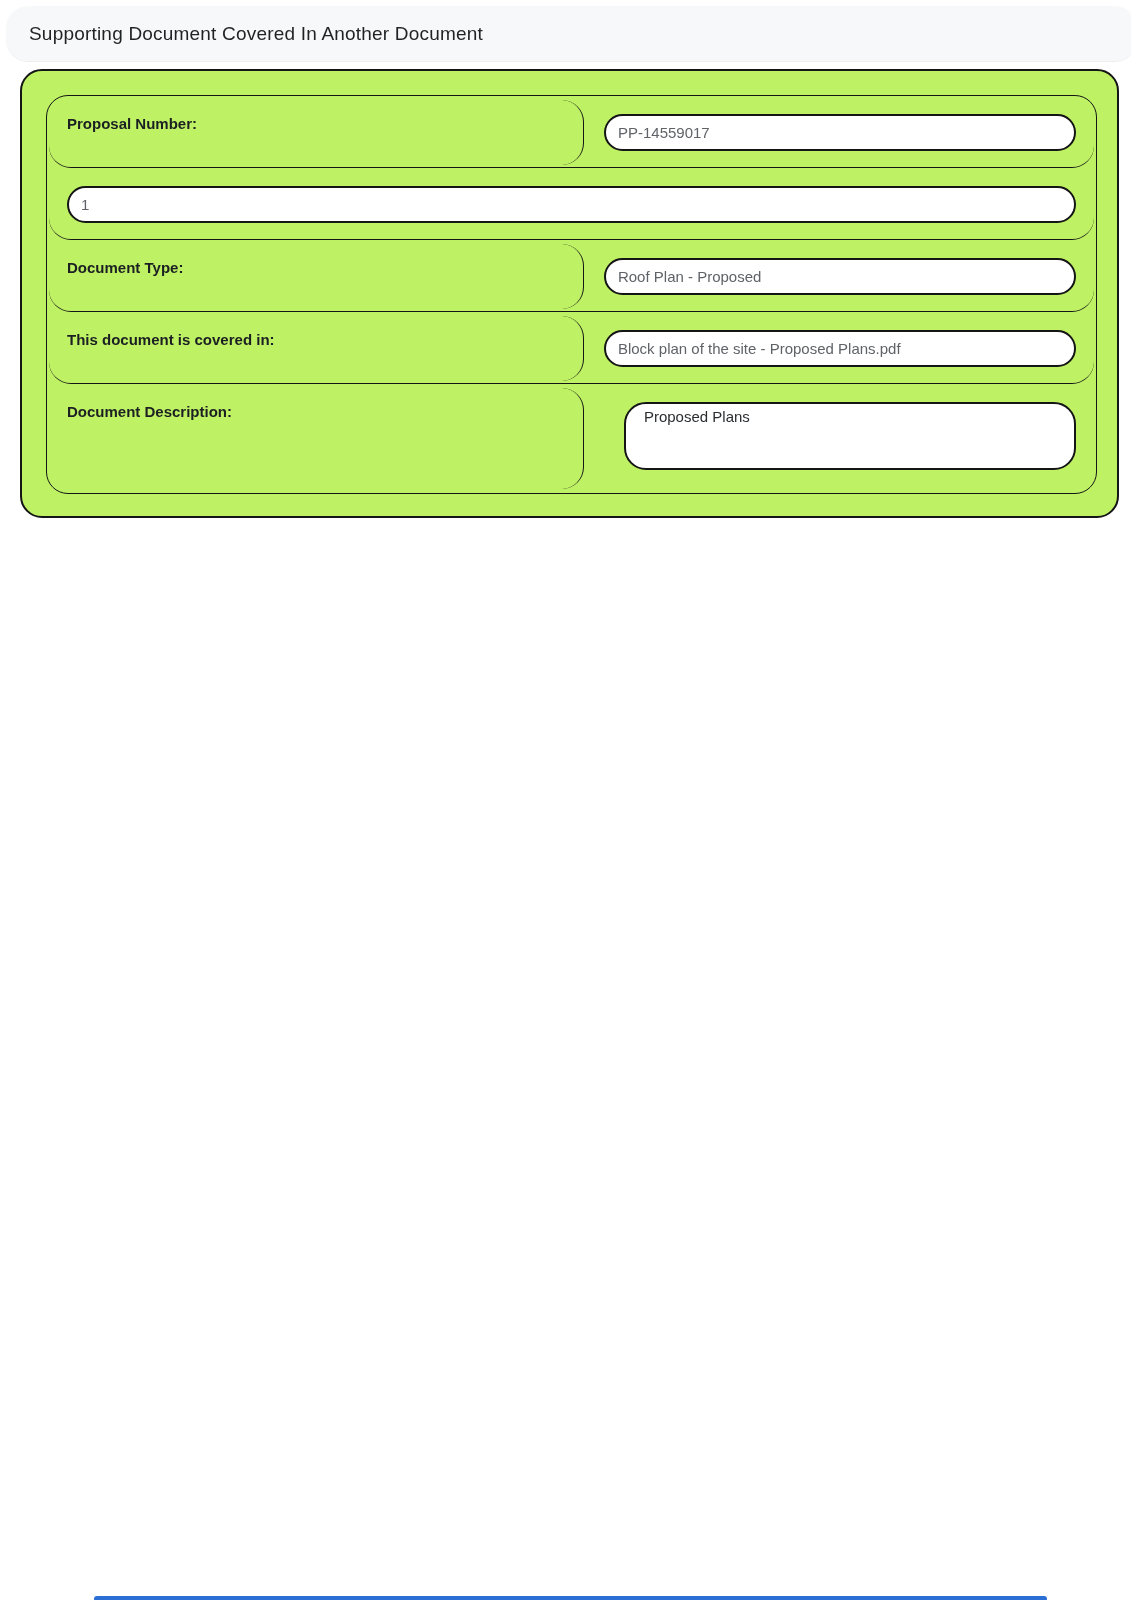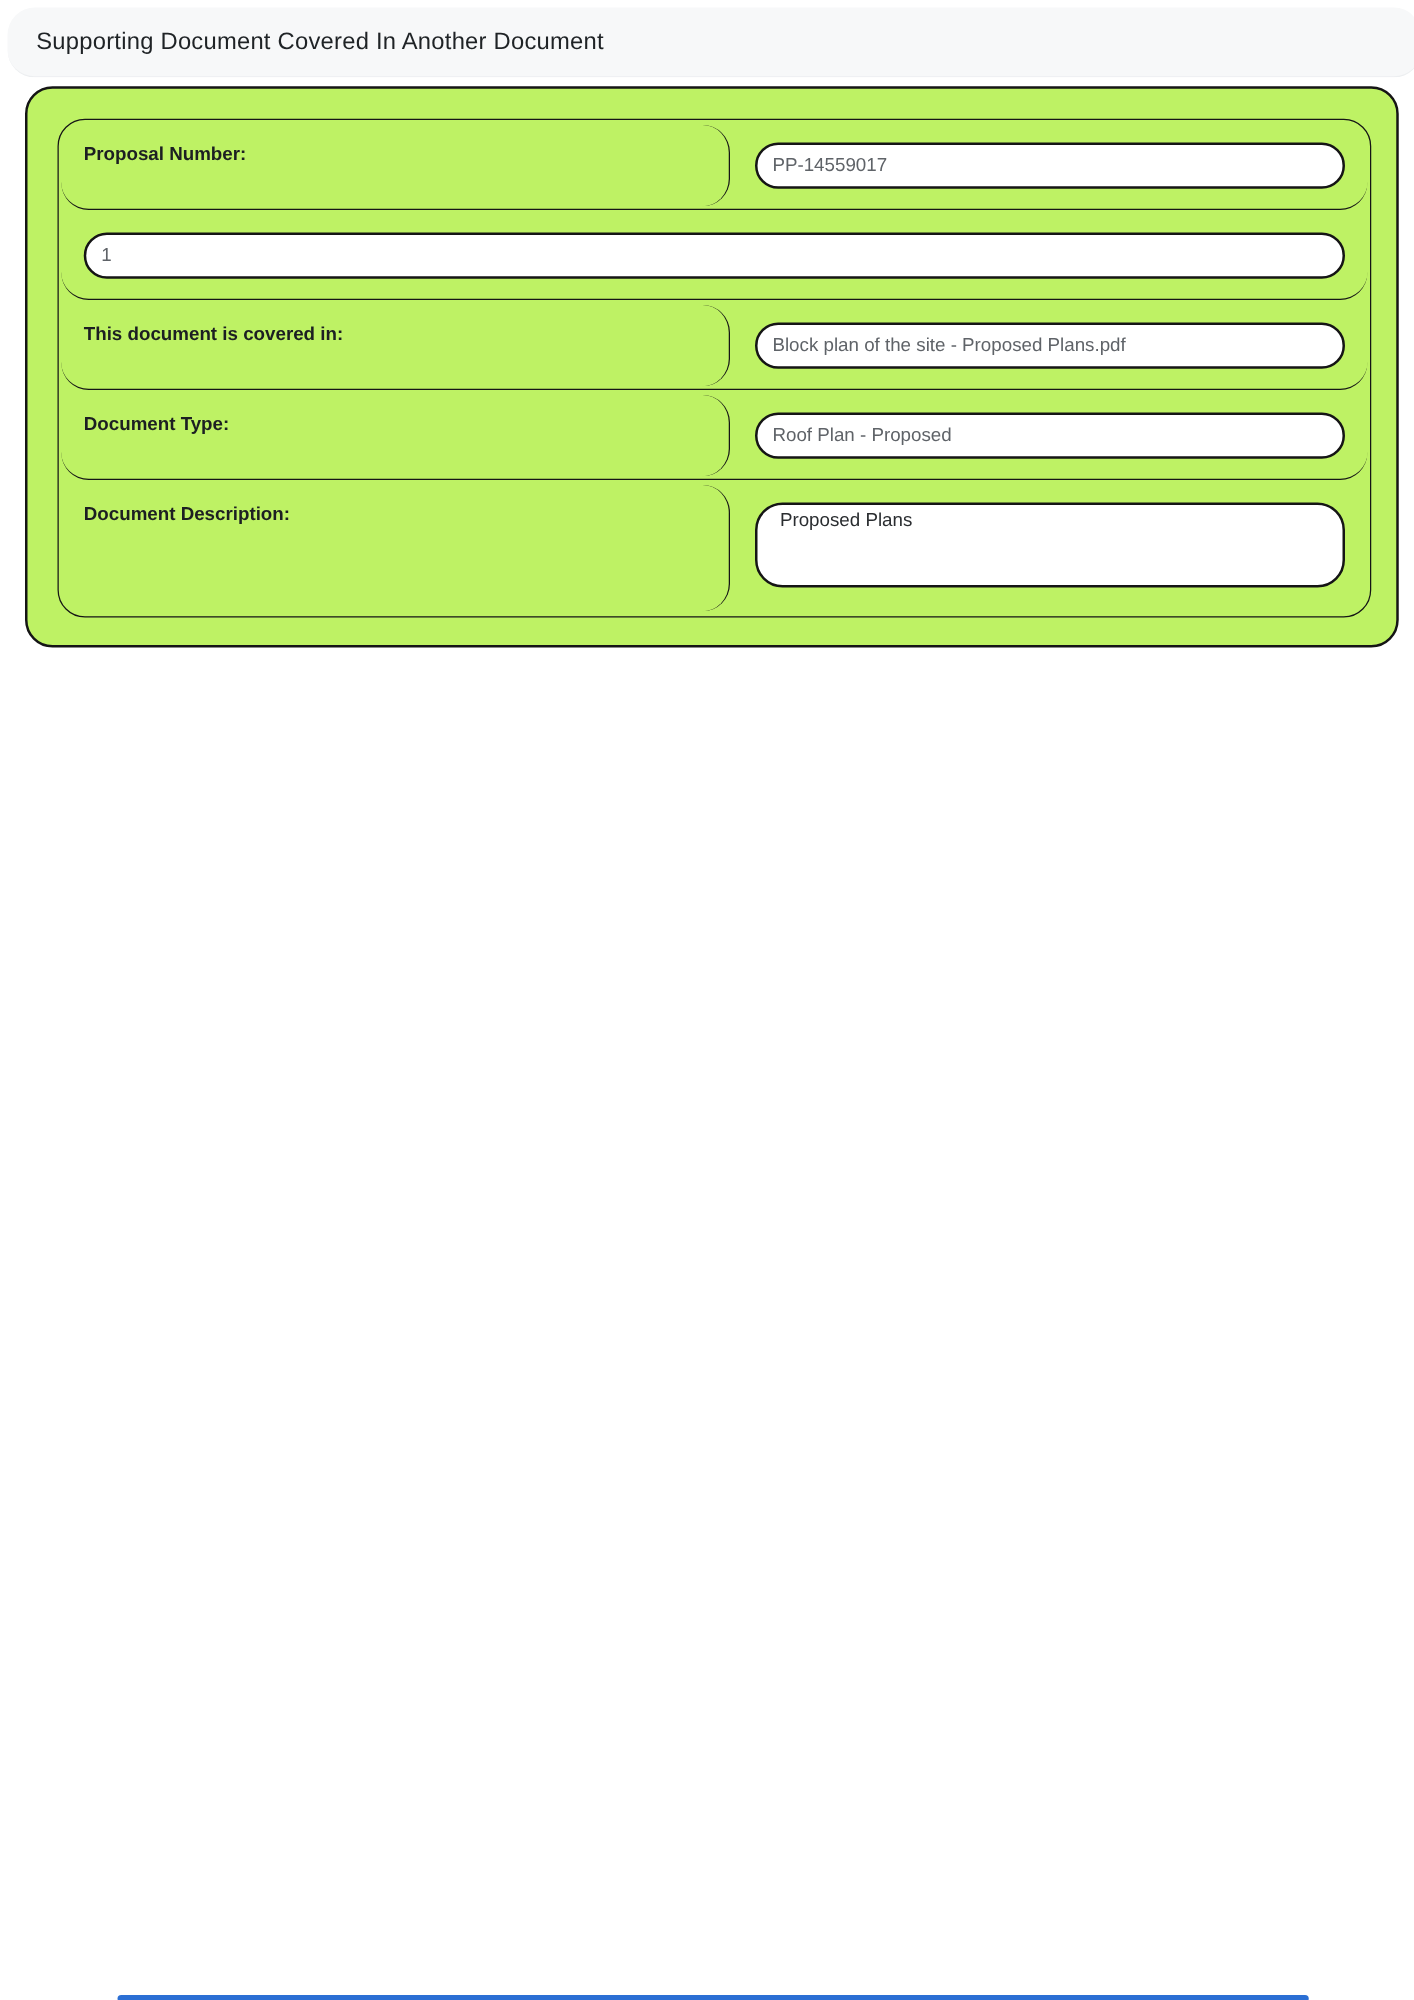--- a/index.html
+++ b/index.html
@@ -47,20 +47,21 @@
     width: 100%;
   }
   .field-row {
     display: flex;
     border-bottom: 1px solid #151515;
     min-height: 64px;
   }
   .field-row:last-child {
     border-bottom: none;
     min-height: 105px;
+    gap: 20px;
   }
   .cell-label {
     width: 51%;
     border-right: 1px solid #151515;
     padding: 15px 14px 10px 14px;
   }
   .cell-label span {
     font-size: 15px;
     font-weight: 700;
     color: #1c1f22;
@@ -124,33 +125,33 @@
     </div>
 
     <div class="field-row">
       <div class="cell-value">
         <div class="value-box">1</div>
       </div>
     </div>
 
     <div class="field-row">
       <div class="cell-label">
-        <span>This document is covered in:</span>
+        <span>Document Type:</span>
       </div>
       <div class="cell-value">
-        <div class="value-box">Block plan of the site - Proposed Plans.pdf</div>
+        <div class="value-box">Roof Plan - Proposed</div>
       </div>
     </div>
 
     <div class="field-row">
       <div class="cell-label">
-        <span>Document Type:</span>
+        <span>This document is covered in:</span>
       </div>
       <div class="cell-value">
-        <div class="value-box">Roof Plan - Proposed</div>
+        <div class="value-box">Block plan of the site - Proposed Plans.pdf</div>
       </div>
     </div>
 
     <div class="field-row">
       <div class="cell-label">
         <span>Document Description:</span>
       </div>
       <div class="cell-value">
         <div class="value-box tall">Proposed Plans</div>
       </div>

